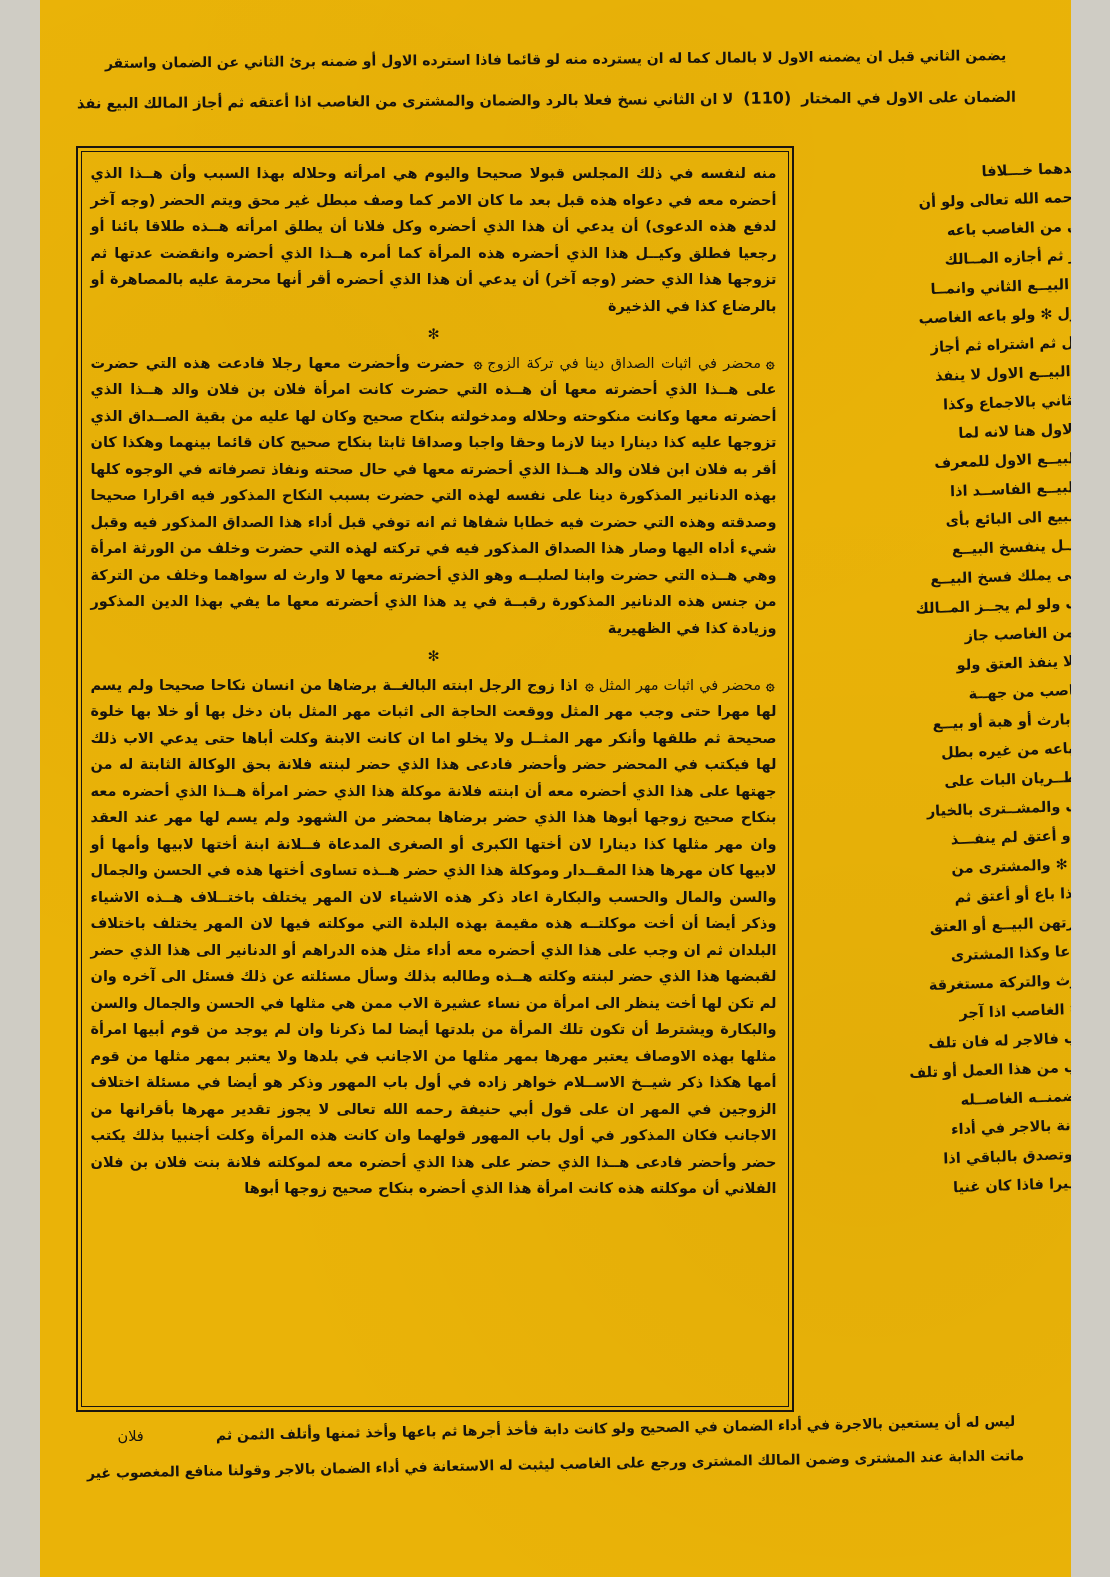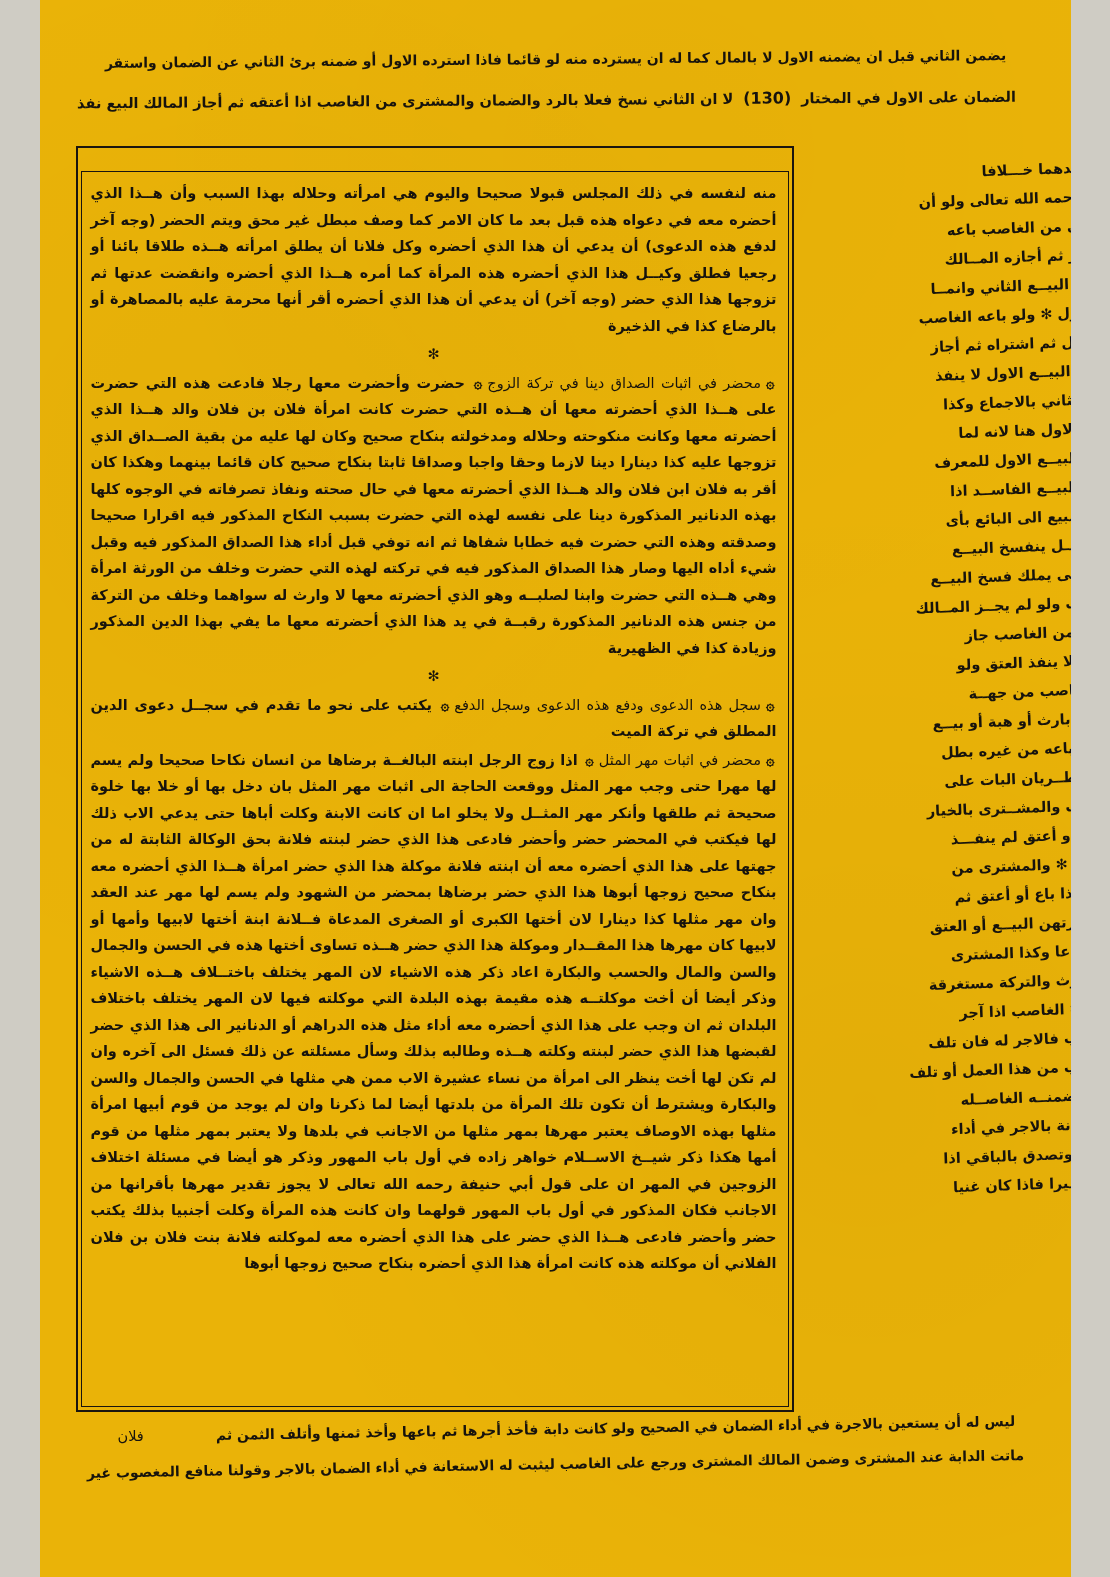--- a/index.html
+++ b/index.html
@@ -40,21 +40,20 @@
 
   .frame{
     position:absolute;left:36px;top:146px;width:714px;height:1262px;
     border:2.5px solid #1a150f;background:transparent;
   }
   .frame-inner{
     position:absolute;inset:3px;
     border:1.5px solid #1a150f;
     padding:8px 11px 8px 9px;
     overflow:hidden;
-    margin-top:20px;
   }
   .main-text{
     font-size:14.5px;line-height:26.5px;font-weight:600;
     text-align:justify;
   }
   .main-text p.flow{margin:0 0 2px 0;}
   .section-heading{font-weight:400;padding:0 3px;}
   .ornament{font-weight:700;padding:0 2px;}
   .mark-line{text-align:center;line-height:26.5px;font-weight:700;margin:0 0 2px 0;}
 
@@ -86,32 +85,31 @@
 </style>
 </head>
 <body>
 
 <div class="page">
 
   <div class="header-line1 rtl">يضمن الثاني قبل ان يضمنه الاول لا بالمال كما له ان يسترده منه لو قائما فاذا استرده الاول أو ضمنه برئ الثاني عن الضمان واستقر</div>
 
   <div class="header-line2 rtl">
     <span>الضمان على الاول في المختار</span>
-    <span class="page-number">(130)</span>
+    <span class="page-number">(110)</span>
     <span>لا ان الثاني نسخ فعلا بالرد والضمان والمشترى من الغاصب اذا أعتقه ثم أجاز المالك البيع نفذ</span>
   </div>
 
   <div class="frame">
     <div class="frame-inner">
       <div class="main-text rtl">
           <p class="flow"><span>منه لنفسه في ذلك المجلس قبولا صحيحا واليوم هي امرأته وحلاله بهذا السبب وأن هــذا الذي أحضره معه في دعواه هذه قبل بعد ما كان الامر كما وصف مبطل غير محق ويتم الحضر (وجه آخر لدفع هذه الدعوى) أن يدعي أن هذا الذي أحضره وكل فلانا أن يطلق امرأته هــذه طلاقا بائنا أو رجعيا فطلق وكيــل هذا الذي أحضره هذه المرأة كما أمره هــذا الذي أحضره وانقضت عدتها ثم تزوجها هذا الذي حضر (وجه آخر) أن يدعي أن هذا الذي أحضره أقر أنها محرمة عليه بالمصاهرة أو بالرضاع كذا في الذخيرة</span></p>
           <div class="mark-line">✻</div>
           <p class="flow"><span class="ornament">۞</span><span class="section-heading">محضر في اثبات الصداق دينا في تركة الزوج</span><span class="ornament">۞</span> <span>حضرت وأحضرت معها رجلا فادعت هذه التي حضرت على هــذا الذي أحضرته معها أن هــذه التي حضرت كانت امرأة فلان بن فلان والد هــذا الذي أحضرته معها وكانت منكوحته وحلاله ومدخولته بنكاح صحيح وكان لها عليه من بقية الصــداق الذي تزوجها عليه كذا دينارا دينا لازما وحقا واجبا وصداقا ثابتا بنكاح صحيح كان قائما بينهما وهكذا كان أقر به فلان ابن فلان والد هــذا الذي أحضرته معها في حال صحته ونفاذ تصرفاته في الوجوه كلها بهذه الدنانير المذكورة دينا على نفسه لهذه التي حضرت بسبب النكاح المذكور فيه اقرارا صحيحا وصدقته وهذه التي حضرت فيه خطابا شفاها ثم انه توفي قبل أداء هذا الصداق المذكور فيه وقبل شيء أداه اليها وصار هذا الصداق المذكور فيه في تركته لهذه التي حضرت وخلف من الورثة امرأة وهي هــذه التي حضرت وابنا لصلبــه وهو الذي أحضرته معها لا وارث له سواهما وخلف من التركة من جنس هذه الدنانير المذكورة رقبــة في يد هذا الذي أحضرته معها ما يفي بهذا الدين المذكور وزيادة كذا في الظهيرية</span></p>
           <div class="mark-line">✻</div>
-          <p class="flow"><span class="ornament">۞</span><span class="section-heading">سجل هذه الدعوى ودفع هذه الدعوى وسجل الدفع</span><span class="ornament">۞</span> <span>يكتب على نحو ما تقدم في سجــل دعوى الدين المطلق في تركة الميت</span></p>
           <p class="flow"><span class="ornament">۞</span><span class="section-heading">محضر في اثبات مهر المثل</span><span class="ornament">۞</span> <span>اذا زوج الرجل ابنته البالغــة برضاها من انسان نكاحا صحيحا ولم يسم لها مهرا حتى وجب مهر المثل ووقعت الحاجة الى اثبات مهر المثل بان دخل بها أو خلا بها خلوة صحيحة ثم طلقها وأنكر مهر المثــل ولا يخلو اما ان كانت الابنة وكلت أباها حتى يدعي الاب ذلك لها فيكتب في المحضر حضر وأحضر فادعى هذا الذي حضر لبنته فلانة بحق الوكالة الثابتة له من جهتها على هذا الذي أحضره معه أن ابنته فلانة موكلة هذا الذي حضر امرأة هــذا الذي أحضره معه بنكاح صحيح زوجها أبوها هذا الذي حضر برضاها بمحضر من الشهود ولم يسم لها مهر عند العقد وان مهر مثلها كذا دينارا لان أختها الكبرى أو الصغرى المدعاة فــلانة ابنة أختها لابيها وأمها أو لابيها كان مهرها هذا المقــدار وموكلة هذا الذي حضر هــذه تساوى أختها هذه في الحسن والجمال والسن والمال والحسب والبكارة اعاد ذكر هذه الاشياء لان المهر يختلف باختــلاف هــذه الاشياء وذكر أيضا أن أخت موكلتــه هذه مقيمة بهذه البلدة التي موكلته فيها لان المهر يختلف باختلاف البلدان ثم ان وجب على هذا الذي أحضره معه أداء مثل هذه الدراهم أو الدنانير الى هذا الذي حضر لقبضها هذا الذي حضر لبنته وكلته هــذه وطالبه بذلك وسأل مسئلته عن ذلك فسئل الى آخره وان لم تكن لها أخت ينظر الى امرأة من نساء عشيرة الاب ممن هي مثلها في الحسن والجمال والسن والبكارة ويشترط أن تكون تلك المرأة من بلدتها أيضا لما ذكرنا وان لم يوجد من قوم أبيها امرأة مثلها بهذه الاوصاف يعتبر مهرها بمهر مثلها من الاجانب في بلدها ولا يعتبر بمهر مثلها من قوم أمها هكذا ذكر شيــخ الاســلام خواهر زاده في أول باب المهور وذكر هو أيضا في مسئلة اختلاف الزوجين في المهر ان على قول أبي حنيفة رحمه الله تعالى لا يجوز تقدير مهرها بأقرانها من الاجانب فكان المذكور في أول باب المهور قولهما وان كانت هذه المرأة وكلت أجنبيا بذلك يكتب حضر وأحضر فادعى هــذا الذي حضر على هذا الذي أحضره معه لموكلته فلانة بنت فلان بن فلان الفلاني أن موكلته هذه كانت امرأة هذا الذي أحضره بنكاح صحيح زوجها أبوها</span></p>
         </div>
     </div>
   </div>
 
   <div class="margin-column rtl">
       <div class="margin-line">العتق عندهما خـــلافا</div>
       <div class="margin-line">لمحمد رحمه الله تعالى ولو أن</div>
       <div class="margin-line">المشترى من الغاصب باعه</div>
       <div class="margin-line">مــن آخر ثم أجازه المــالك</div>

